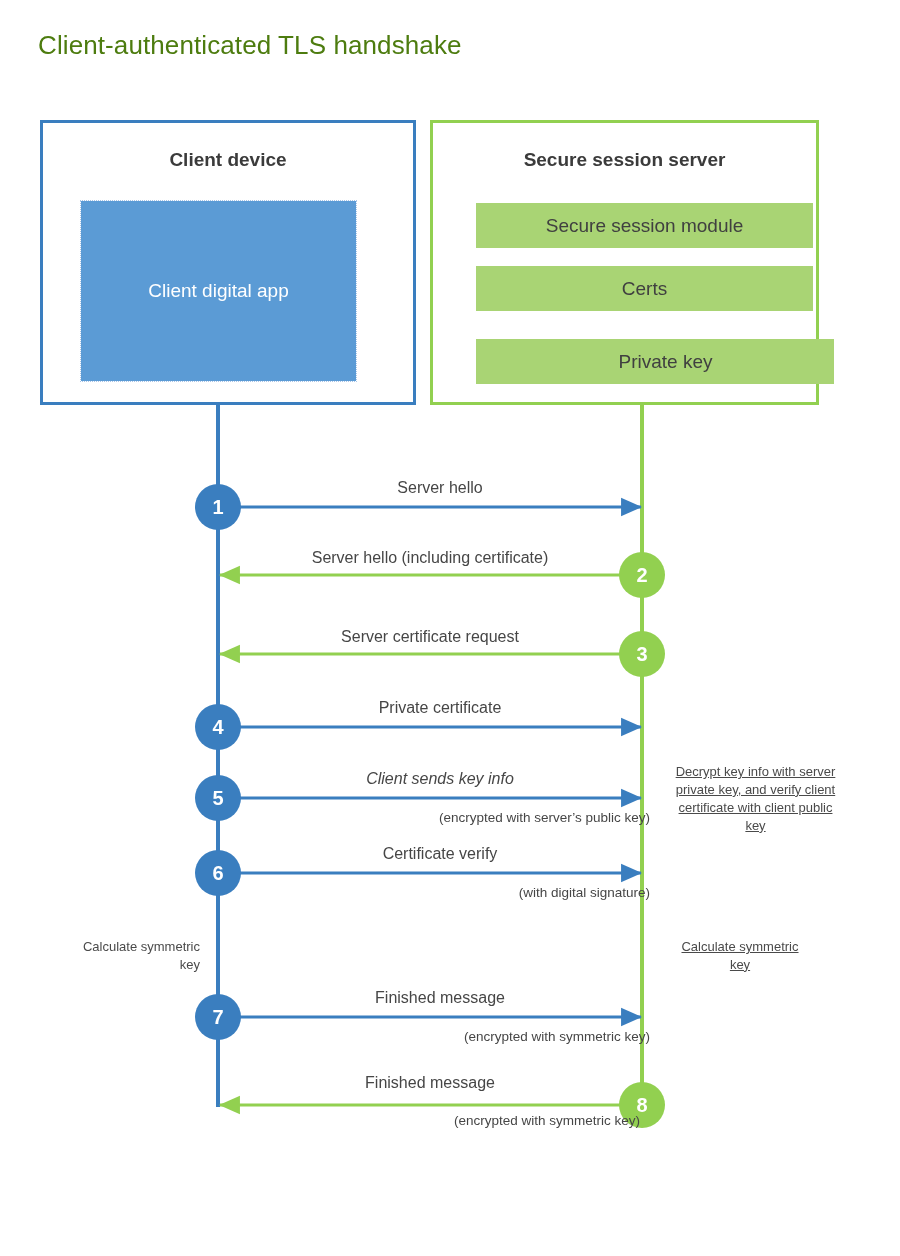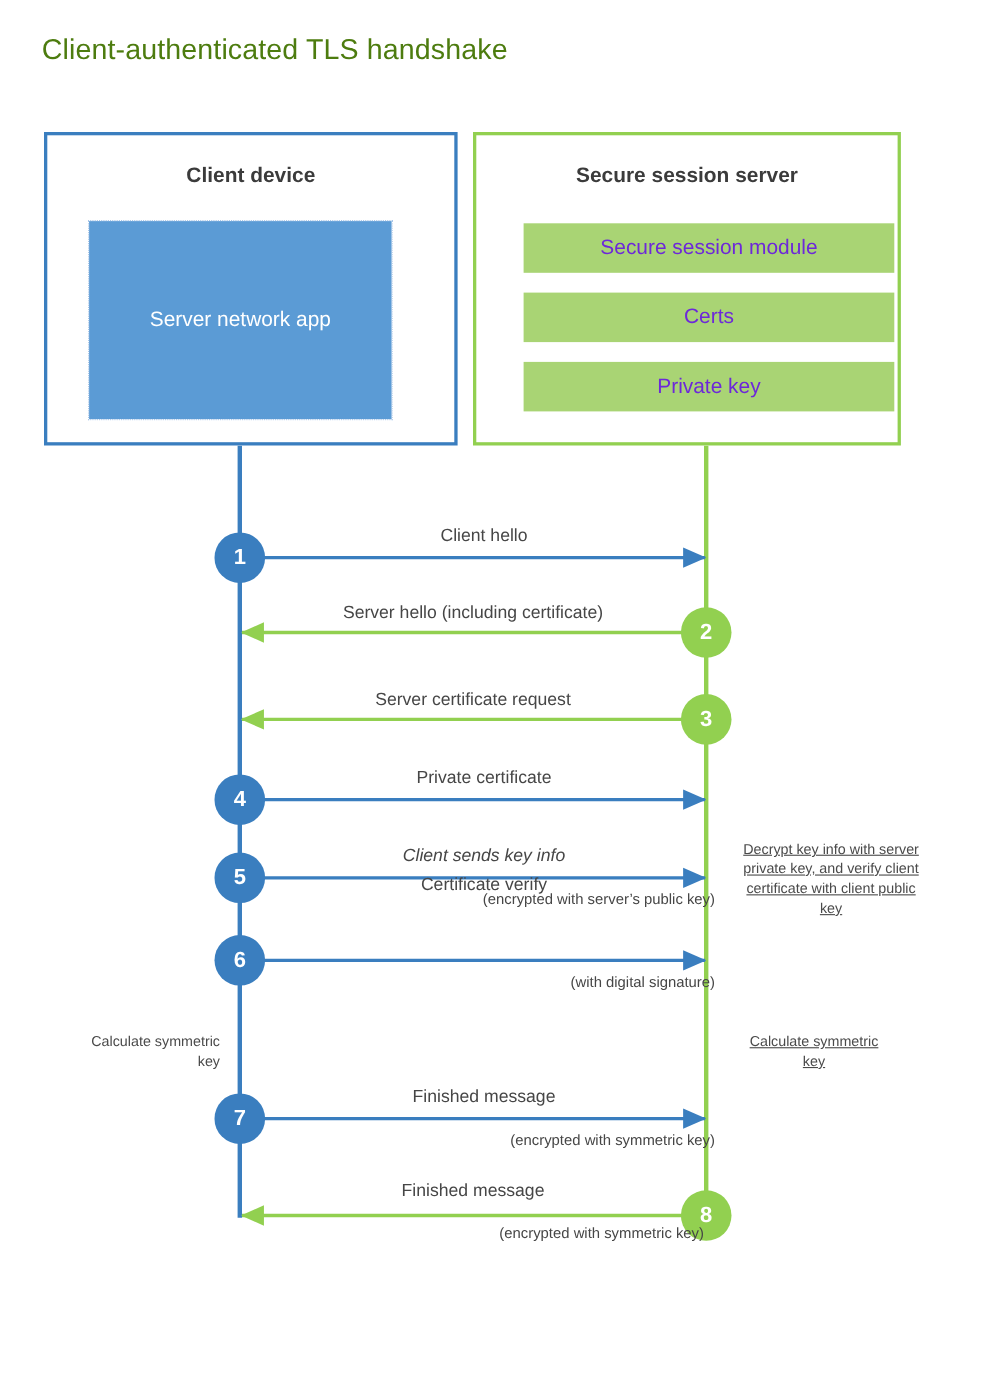--- a/index.html
+++ b/index.html
@@ -77,31 +77,31 @@
     text-align: center;
     line-height: 1.35;
     outline: 1px dotted #a9c6e8;
   }
   .server-module {
     position: absolute;
     left: 43px;
     width: 337px;
     height: 45px;
     background: #a9d474;
-    color: #6d28d9;
+    color: #404040;
     font-size: 19px;
     font-weight: 300;
     display: flex;
     align-items: center;
     justify-content: center;
     text-align: center;
   }
   #module-0 { top: 80px; }
   #module-1 { top: 143px; }
-  #module-2 { top: 206px; }
+  #module-2 { top: 216px; padding-left: 21px; }
 
   
   .step-circle {
     position: absolute;
     width: 46px;
     height: 46px;
     border-radius: 50%;
     display: flex;
     align-items: center;
     justify-content: center;
@@ -170,51 +170,51 @@
 
   <line x1="218" y1="1017" x2="641" y2="1017" stroke="#3a7ebf" stroke-width="3" marker-end="url(#arrow-blue)"></line>
 
   <line x1="642" y1="1105" x2="220" y2="1105" stroke="#92d050" stroke-width="3" marker-end="url(#arrow-green)"></line>
 </svg>
 
 <div class="title">Client-authenticated TLS handshake</div>
 
 <div class="entity-box" id="client-box">
   <div class="entity-title">Client device</div>
-  <div id="client-app">Server network app</div>
+  <div id="client-app">Client digital app</div>
 </div>
 
 <div class="entity-box" id="server-box">
   <div class="entity-title">Secure session server</div>
   <div class="server-module" id="module-0">Secure session module</div>
   <div class="server-module" id="module-1">Certs</div>
   <div class="server-module" id="module-2">Private key</div>
 </div>
 
 <div class="step-circle client" style="left:195px; top:484px;">1</div>
 <div class="step-circle server" style="left:619px; top:552px;">2</div>
 <div class="step-circle server" style="left:619px; top:631px;">3</div>
 <div class="step-circle client" style="left:195px; top:704px;">4</div>
 <div class="step-circle client" style="left:195px; top:775px;">5</div>
 <div class="step-circle client" style="left:195px; top:850px;">6</div>
 <div class="step-circle client" style="left:195px; top:994px;">7</div>
 <div class="step-circle server" style="left:619px; top:1082px;">8</div>
 
-<div class="msg-label" style="left:230px; top:479px; width:420px;">Client hello</div>
+<div class="msg-label" style="left:230px; top:479px; width:420px;">Server hello</div>
 
 <div class="msg-label" style="left:220px; top:549px; width:420px;">Server hello (including certificate)</div>
 
 <div class="msg-label" style="left:220px; top:628px; width:420px;">Server certificate request</div>
 
 <div class="msg-label" style="left:230px; top:699px; width:420px;">Private certificate</div>
 
 <div class="msg-label" style="left:230px; top:770px; width:420px;font-style:italic;">Client sends key info</div>
 <div class="msg-sub" style="left:230px; top:810px; width:420px;">(encrypted with server’s public key)</div>
 
-<div class="msg-label" style="left:230px; top:796px; width:420px;">Certificate verify</div>
+<div class="msg-label" style="left:230px; top:845px; width:420px;">Certificate verify</div>
 <div class="msg-sub" style="left:230px; top:885px; width:420px;">(with digital signature)</div>
 
 <div class="msg-label" style="left:230px; top:989px; width:420px;">Finished message</div>
 <div class="msg-sub" style="left:230px; top:1029px; width:420px;">(encrypted with symmetric key)</div>
 
 <div class="msg-label" style="left:220px; top:1074px; width:420px;">Finished message</div>
 <div class="msg-sub" style="left:220px; top:1113px; width:420px;">(encrypted with symmetric key)</div>
 
 <div class="side-note left-align" style="left:668px; top:763px; width:175px;">Decrypt key info with server private key, and verify client certificate with client public key</div>
 

